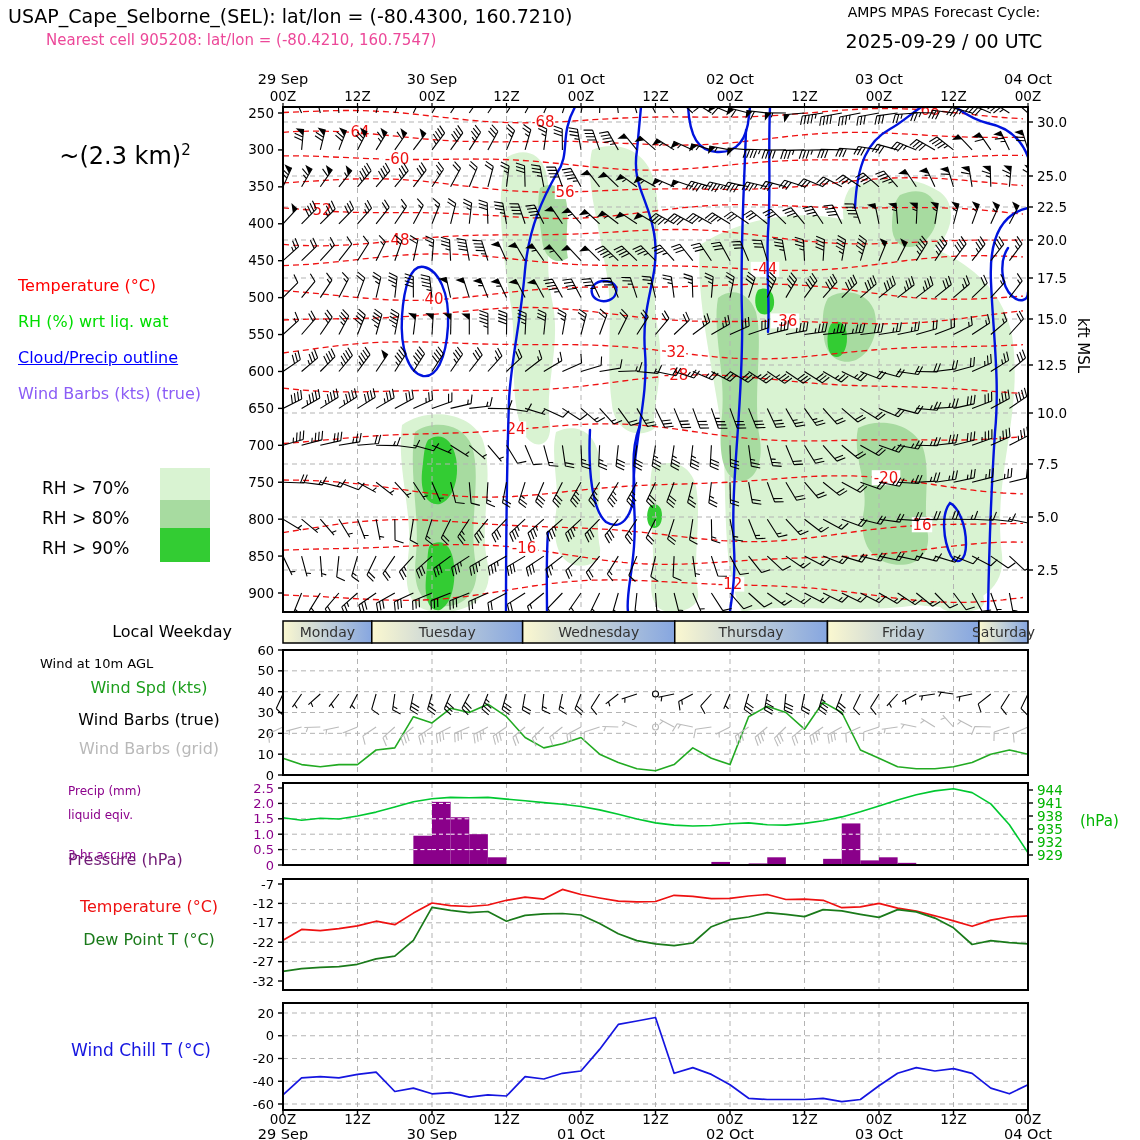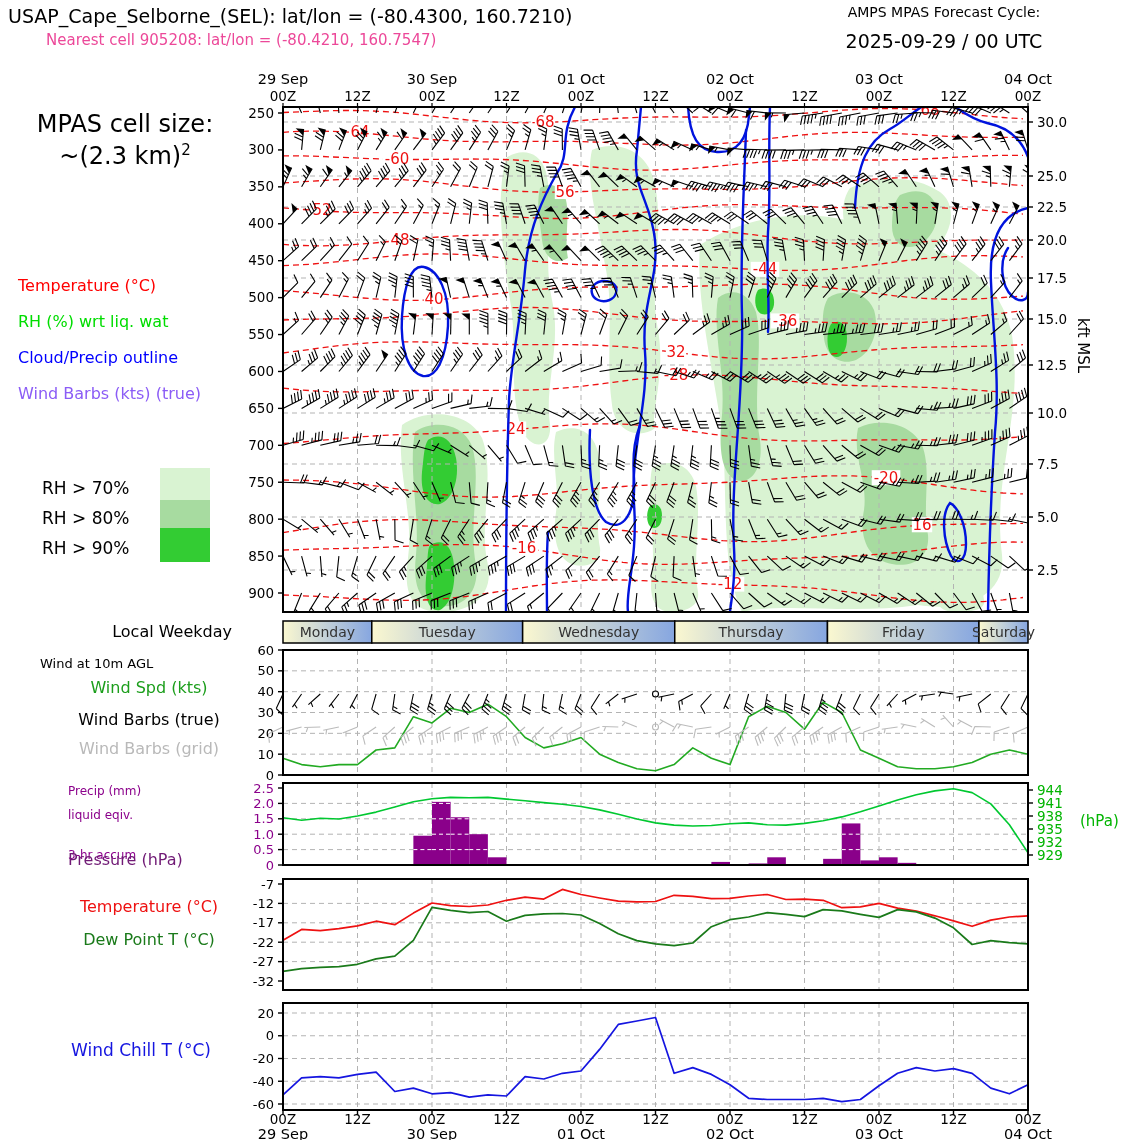--- a/index.html
+++ b/index.html
@@ -10,21 +10,21 @@
   .t1{left:8px;top:5px;font-size:19px;color:#000;}
   .t2{left:8px;top:31px;font-size:15px;color:#ec4899;margin-left:38px;}
   .tr{left:756px;top:4px;width:376px;text-align:center;font-size:14px;color:#000;}
   .tr2{left:756px;top:30px;width:376px;text-align:center;font-size:19px;color:#000;}
   .cellsz{left:10px;top:110px;width:230px;text-align:center;font-size:24px;color:#000;}
   .cellsz2{left:10px;top:141px;width:230px;text-align:center;font-size:24px;color:#000;}
   .cellsz2 sup{font-size:15px;}
   .leg{left:18px;font-size:16px;}
   .leg-temp{top:276px;color:#ff0000;}
   .leg-rh{top:312px;color:#00dd00;}
-  .leg-cloud{top:348px;color:#0000ff;}
+  .leg-cloud{top:348px;color:#0000ff;text-decoration:underline;}
   .leg-wind{top:384px;color:#8b5cf6;}
   .rhrow{left:42px;font-size:17px;color:#000;}
   .sw{position:absolute;left:160px;width:50px;}
   .localwk{left:60px;top:622px;width:172px;text-align:right;font-size:16px;color:#000;}
   .w10{left:40px;top:656px;font-size:13px;color:#000;}
   .rt{left:55px;width:188px;text-align:center;font-size:16px;}
   .wspd{top:678px;color:#1c9e1c;}
   .wbt{top:710px;color:#000;}
   .wbg{top:739px;color:#b9b9b9;}
   .pp{left:68px;font-size:12px;color:#8b008b;}
@@ -37,21 +37,20 @@
 </style>
 </head>
 <body>
 
 <div class="page">
   <div class="lbl t1">USAP_Cape_Selborne_(SEL): lat/lon = (-80.4300, 160.7210)</div>
   <div class="lbl t2">Nearest cell 905208: lat/lon = (-80.4210, 160.7547)</div>
   <div class="lbl tr">AMPS MPAS Forecast Cycle:</div>
   <div class="lbl tr2">2025-09-29 / 00 UTC</div>
 
-  <div class="lbl cellsz">MPAS cell size:</div>
   <div class="lbl cellsz2"><span>~(2.3 km)</span><sup>2</sup></div>
 
   <div class="lbl leg leg-temp">Temperature (°C)</div>
   <div class="lbl leg leg-rh">RH (%) wrt liq. wat</div>
   <div class="lbl leg leg-cloud">Cloud/Precip outline</div>
   <div class="lbl leg leg-wind">Wind Barbs (kts) (true)</div>
 
   <div class="lbl rhrow" style="top:478px;">RH &gt; 70%</div>
   <div class="lbl rhrow" style="top:508px;">RH &gt; 80%</div>
   <div class="lbl rhrow" style="top:538px;">RH &gt; 90%</div>

